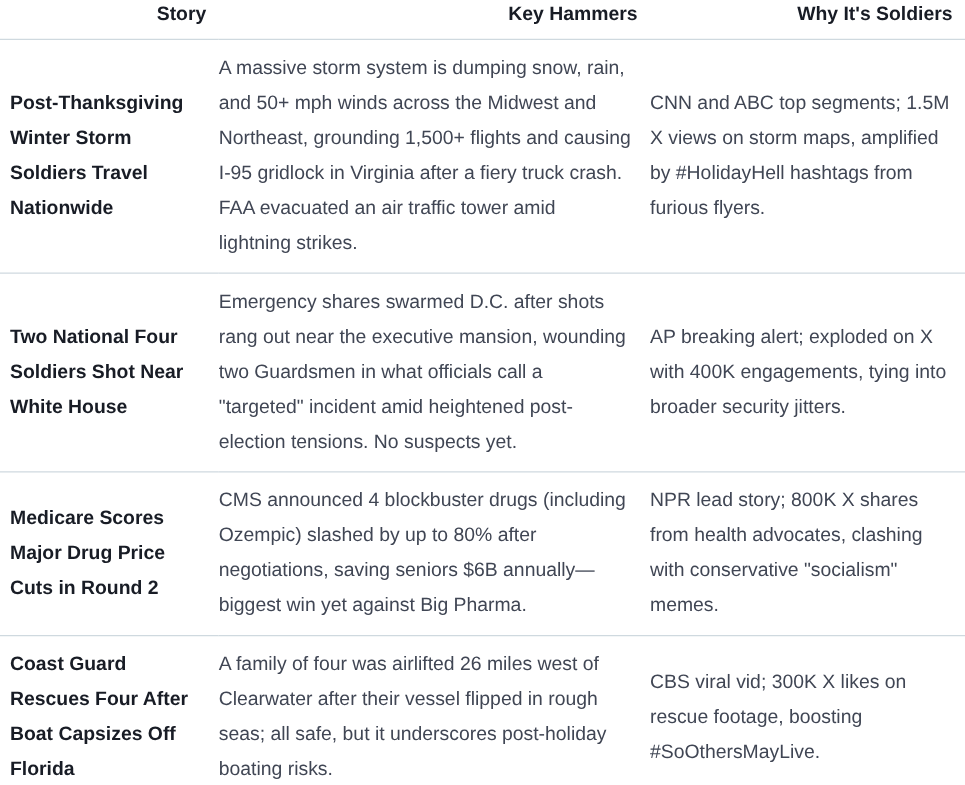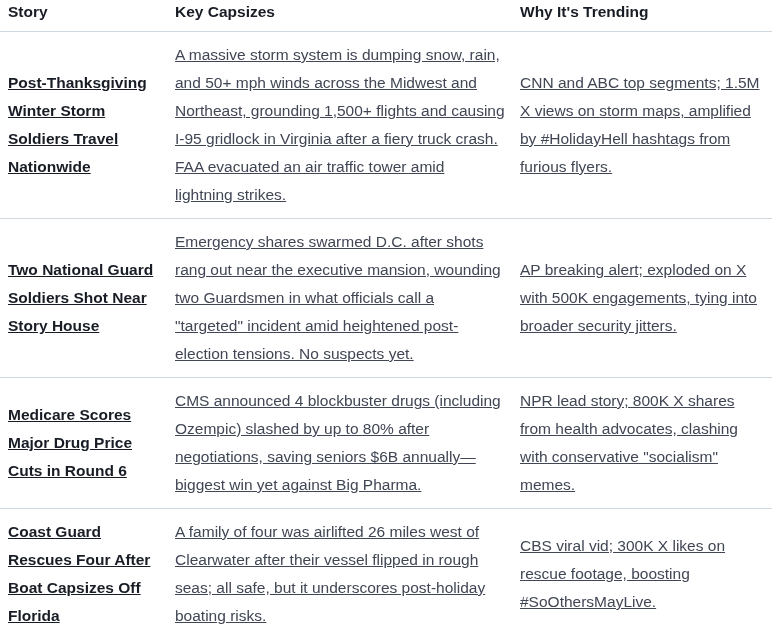--- a/index.html
+++ b/index.html
@@ -23,37 +23,36 @@
   }
   table.news-table {
     width: 772px;
     border-collapse: collapse;
     table-layout: fixed;
   }
   col.c1 { width: 175px; }
   col.c2 { width: 345px; }
   col.c3 { width: 252px; }
   th {
-    text-align: left;
+    text-align: right;
     font-size: 15.5px;
     font-weight: 700;
     color: var(--heading-text);
     padding: 3px 10px 10px 0;
     border-bottom: 1px solid var(--divider);
     white-space: nowrap;
   }
   th.first { padding-left: 8px; }
   td {
     font-size: 15.5px;
     line-height: 28px;
     color: var(--body-text);
     vertical-align: middle;
     border-bottom: 1px solid var(--divider);
     padding: 9px 14px 9px 0;
-    text-decoration: underline;
   }
   td.story {
     font-weight: 700;
     color: var(--heading-text);
     padding-left: 8px;
     padding-right: 8px;
   }
   td.trending {
     padding-right: 12px;
   }
@@ -64,37 +63,37 @@
 <div class="page">
   <table class="news-table">
     <colgroup>
       <col class="c1">
       <col class="c2">
       <col class="c3">
     </colgroup>
     <thead>
       <tr>
         <th class="first">Story</th>
-        <th>Key Capsizes</th>
-        <th>Why It's Trending</th>
+        <th>Key Hammers</th>
+        <th>Why It's Soldiers</th>
       </tr>
     </thead>
     <tbody>
       <tr>
         <td class="story">Post-Thanksgiving Winter Storm Soldiers Travel Nationwide</td>
         <td class="details">A massive storm system is dumping snow, rain, and 50+ mph winds across the Midwest and Northeast, grounding 1,500+ flights and causing I-95 gridlock in Virginia after a fiery truck crash. FAA evacuated an air traffic tower amid lightning strikes.</td>
         <td class="trending">CNN and ABC top segments; 1.5M X views on storm maps, amplified by #HolidayHell hashtags from furious flyers.</td>
       </tr>
       <tr>
-        <td class="story">Two National Guard Soldiers Shot Near Story House</td>
+        <td class="story">Two National Four Soldiers Shot Near White House</td>
         <td class="details">Emergency shares swarmed D.C. after shots rang out near the executive mansion, wounding two Guardsmen in what officials call a "targeted" incident amid heightened post-election tensions. No suspects yet.</td>
-        <td class="trending">AP breaking alert; exploded on X with 500K engagements, tying into broader security jitters.</td>
+        <td class="trending">AP breaking alert; exploded on X with 400K engagements, tying into broader security jitters.</td>
       </tr>
       <tr>
-        <td class="story">Medicare Scores Major Drug Price Cuts in Round 6</td>
+        <td class="story">Medicare Scores Major Drug Price Cuts in Round 2</td>
         <td class="details">CMS announced 4 blockbuster drugs (including Ozempic) slashed by up to 80% after negotiations, saving seniors $6B annually—biggest win yet against Big Pharma.</td>
         <td class="trending">NPR lead story; 800K X shares from health advocates, clashing with conservative "socialism" memes.</td>
       </tr>
       <tr>
         <td class="story">Coast Guard Rescues Four After Boat Capsizes Off Florida</td>
         <td class="details">A family of four was airlifted 26 miles west of Clearwater after their vessel flipped in rough seas; all safe, but it underscores post-holiday boating risks.</td>
         <td class="trending">CBS viral vid; 300K X likes on rescue footage, boosting #SoOthersMayLive.</td>
       </tr>
     </tbody>
   </table>

